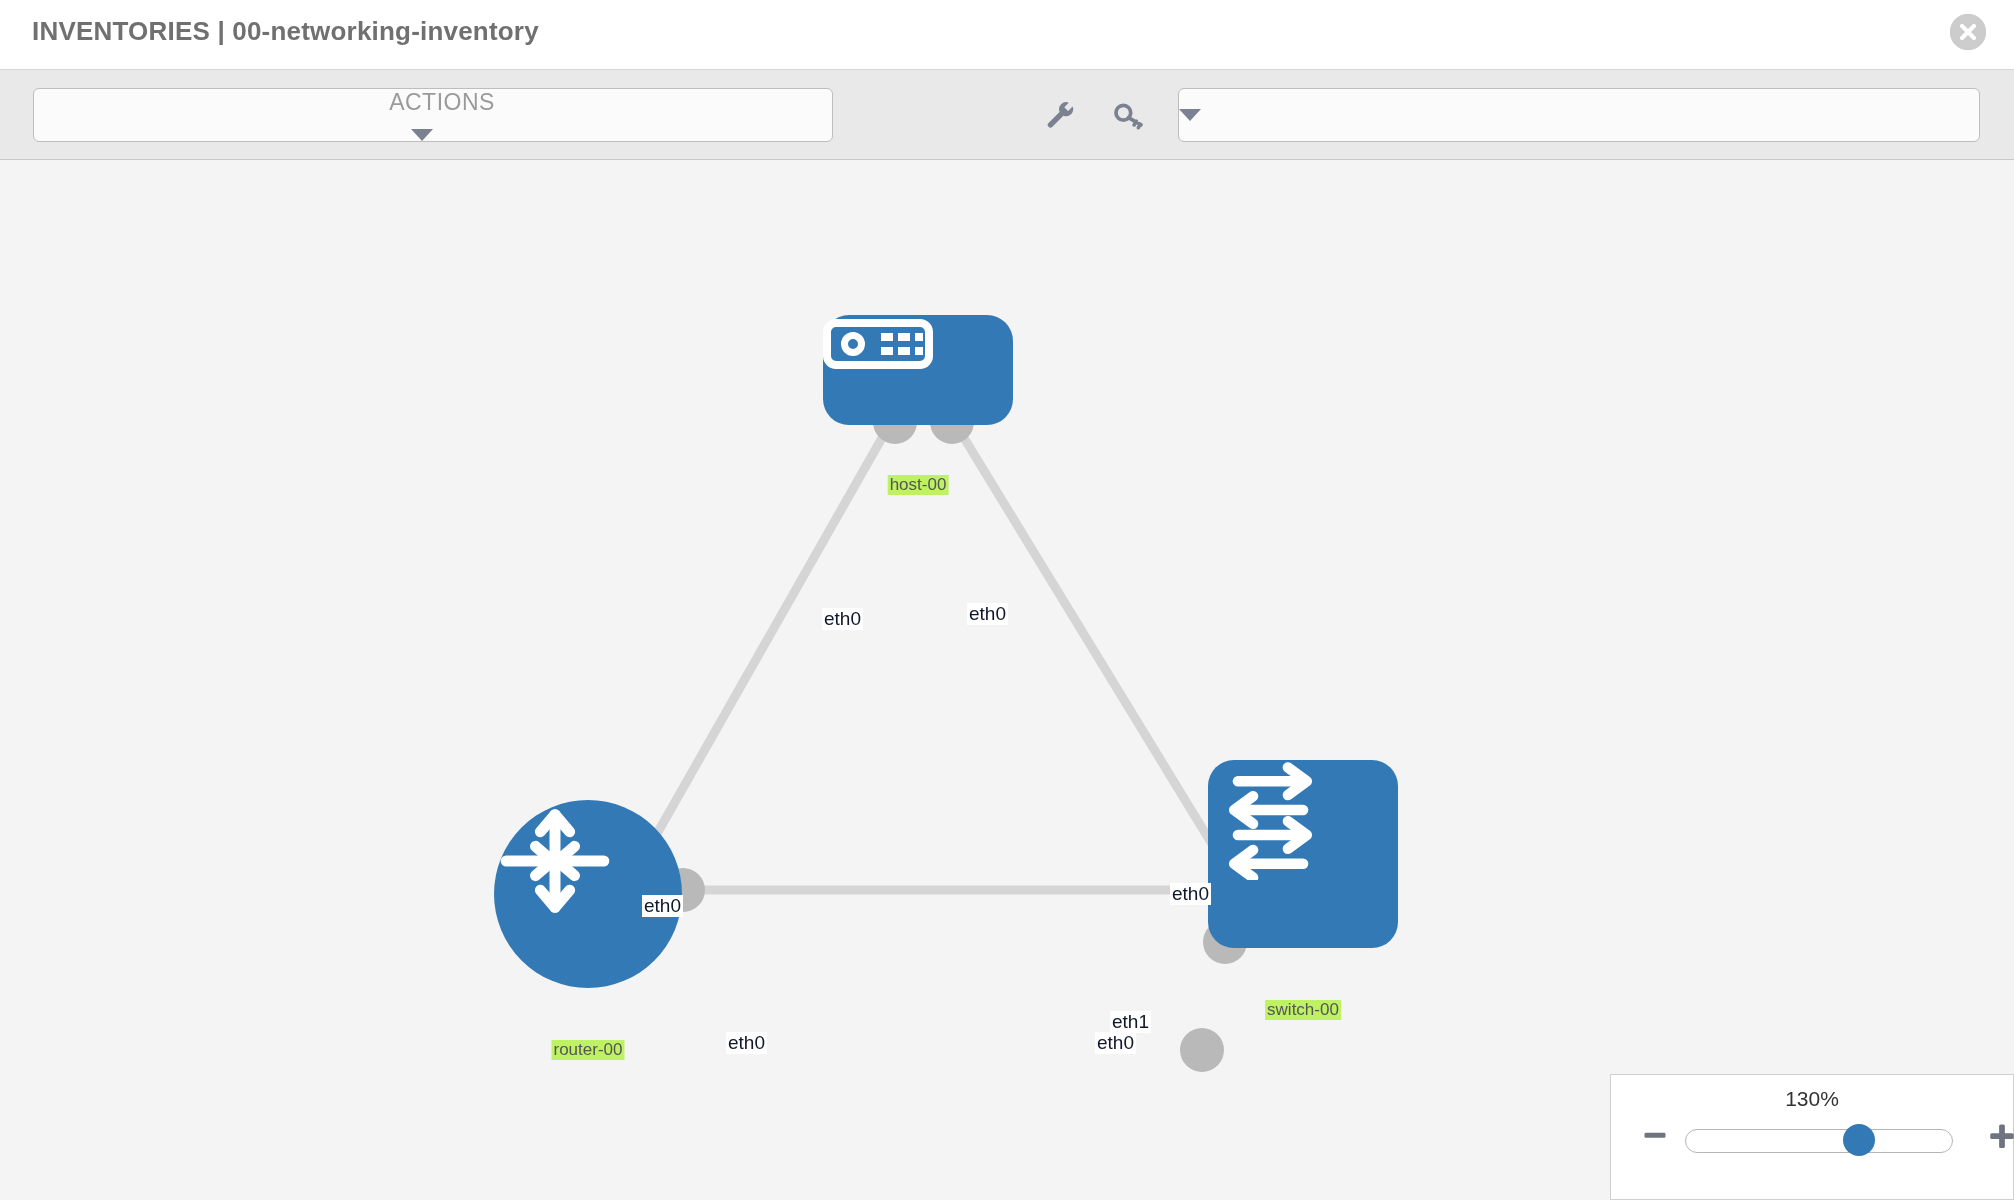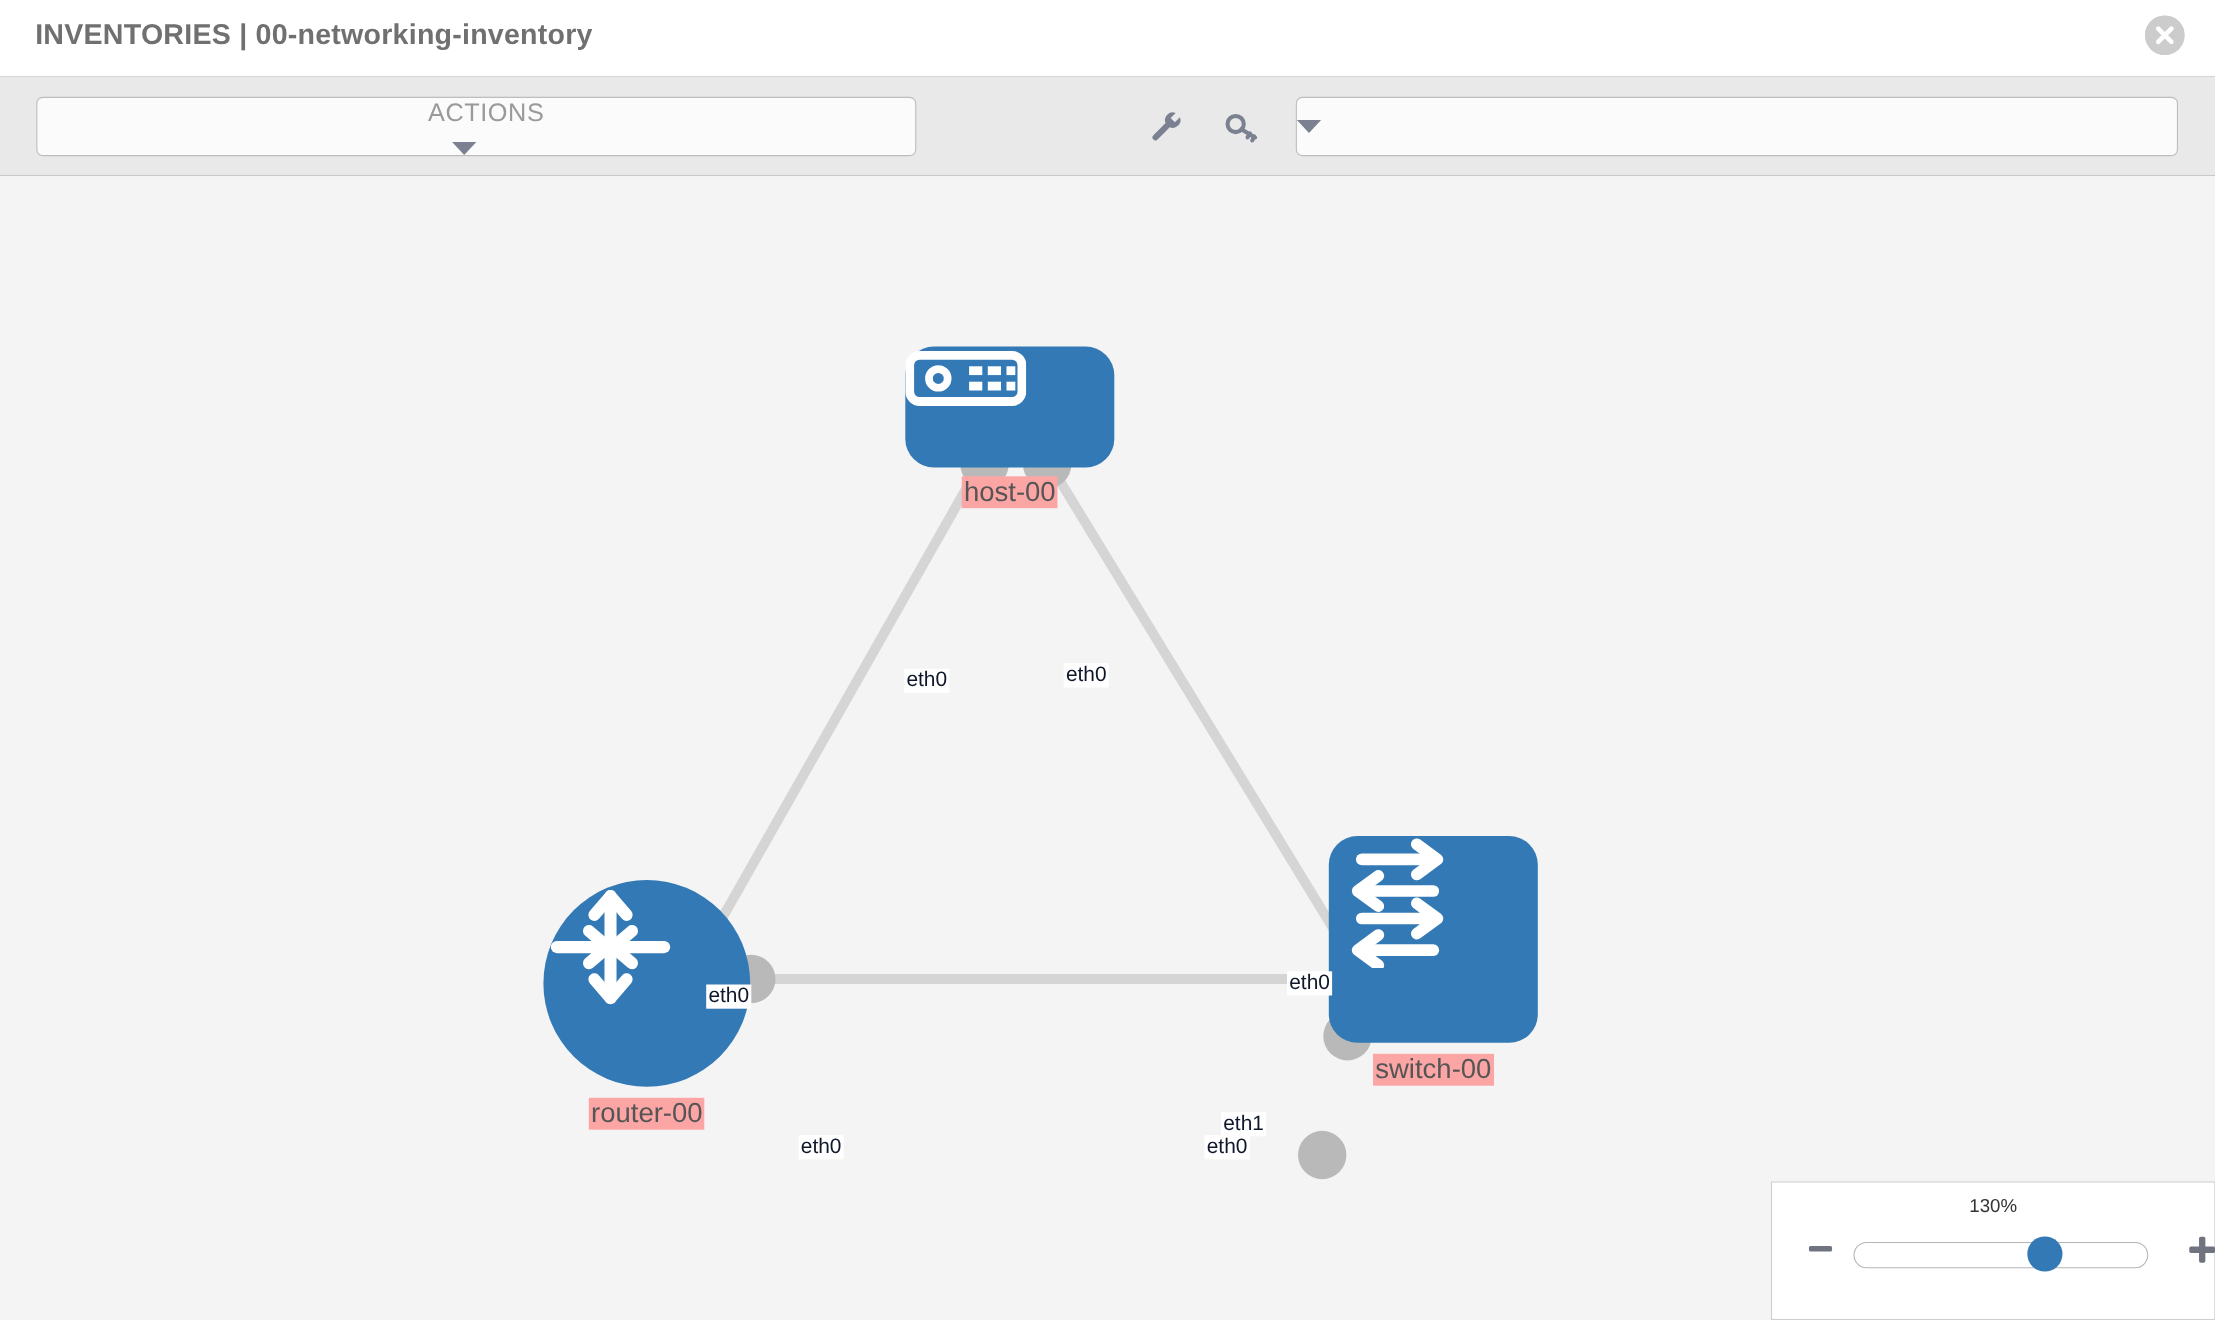--- a/index.html
+++ b/index.html
@@ -117,27 +117,28 @@
   .node { position: absolute; }
   .node-shape {
     position: absolute;
     background: #3379b5;
     display: flex;
     align-items: center;
     justify-content: center;
   }
   .node-label {
     position: absolute;
-    font-size: 25px;
+    font-size: 17px;
     color: #555555;
-    background: #fca5a5;
+    background: #bef264;
     white-space: nowrap;
     padding: 0 2px;
     left: 50%;
     transform: translateX(-50%);
+    margin-top: 42px;
   }
   .iface-label {
     position: absolute;
     font-size: 19px;
     color: #0f172a;
     background: #ffffff;
     white-space: nowrap;
     padding: 0 2px;
   }
   .endpoint {
@@ -157,21 +158,21 @@
     height: 126px;
     background: #ffffff;
     border: 1px solid #cfcfcf;
     box-sizing: border-box;
   }
   .zoom-level {
     position: absolute;
     top: 12px;
     width: 100%;
     text-align: center;
-    font-size: 17px;
+    font-size: 21px;
     color: #333333;
   }
   .zoom-minus, .zoom-plus {
     position: absolute;
     top: 46px;
     cursor: pointer;
     color: #6f7480;
     font-size: 0;
   }
   .zoom-minus { left: 30px; }

